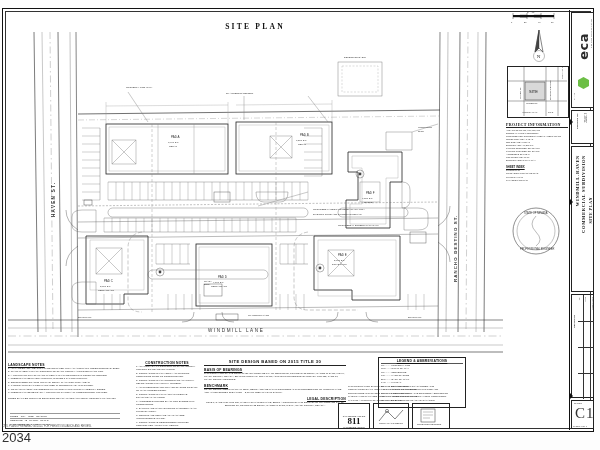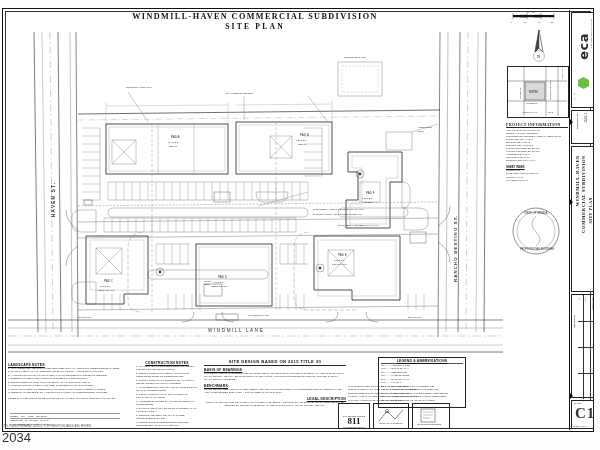--- a/index.html
+++ b/index.html
@@ -39,21 +39,21 @@
   .eca-word{font-family:"DejaVu Sans",sans-serif;font-weight:700;font-size:13px;
             color:#2b2b2b;letter-spacing:.5px;}
   .hexa{width:11px;height:12px;background:#6cbe45;
         clip-path:polygon(50% 0%,100% 25%,100% 75%,50% 100%,0% 75%,0% 25%);}
 
   .proj-title-vert{font-size:4.6px;font-weight:700;letter-spacing:.6px;color:#111;
                    font-family:"Liberation Serif",serif;}
   .proj-sub-vert{font-size:4.2px;font-weight:700;letter-spacing:.5px;color:#111;
                  font-family:"Liberation Serif",serif;}
 
-  .sheetno{font-size:15px;font-weight:700;color:#333;font-family:"Liberation Serif",serif;
+  .sheetno{font-size:15px;font-weight:400;color:#333;font-family:"Liberation Serif",serif;
            letter-spacing:1px;}
 
   
   .nb-h{font-size:3.4px;font-weight:700;text-decoration:underline;color:#111;letter-spacing:.2px;}
   .nb-h2{font-size:4.2px;font-weight:700;color:#111;letter-spacing:.4px;}
   .nb-t{font-size:2.4px;line-height:1.45;color:#2a2a2a;}
   .street-lbl{font-size:4.2px;letter-spacing:1.4px;color:#333;font-weight:600;}
 
   .footer-year{position:absolute;left:2px;top:430px;font-size:13px;color:#333;
                font-family:"Liberation Sans",sans-serif;}
@@ -62,21 +62,20 @@
   .scalebar rect{fill:#111;}
 </style>
 </head>
 <body>
 
 <div id="sheet">
 
   <div class="plot-border"></div>
   <div class="plot-border-inner"></div>
 
-  <div class="sheet-title">WINDMILL-HAVEN COMMERCIAL SUBDIVISION</div>
   <div class="sheet-subtitle">SITE PLAN</div>
 
   <div class="body-area">
     <svg width="495" height="325" viewBox="0 0 495 325">
       <defs>
         <pattern id="hatch" width="3" height="3" patternTransform="rotate(45)" patternUnits="userSpaceOnUse">
           <line x1="0" y1="0" x2="0" y2="3" stroke="#9a9a9a" stroke-width="0.4"></line>
         </pattern>
       </defs>
       <g stroke="#555" fill="none" stroke-width="0.4">

